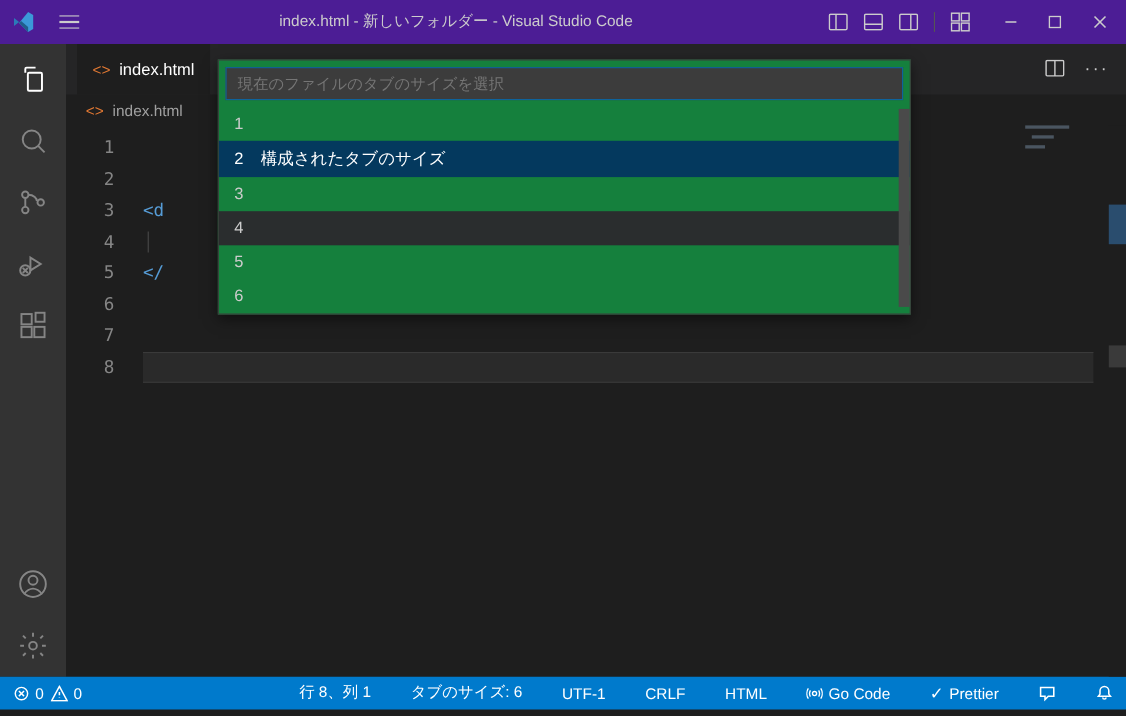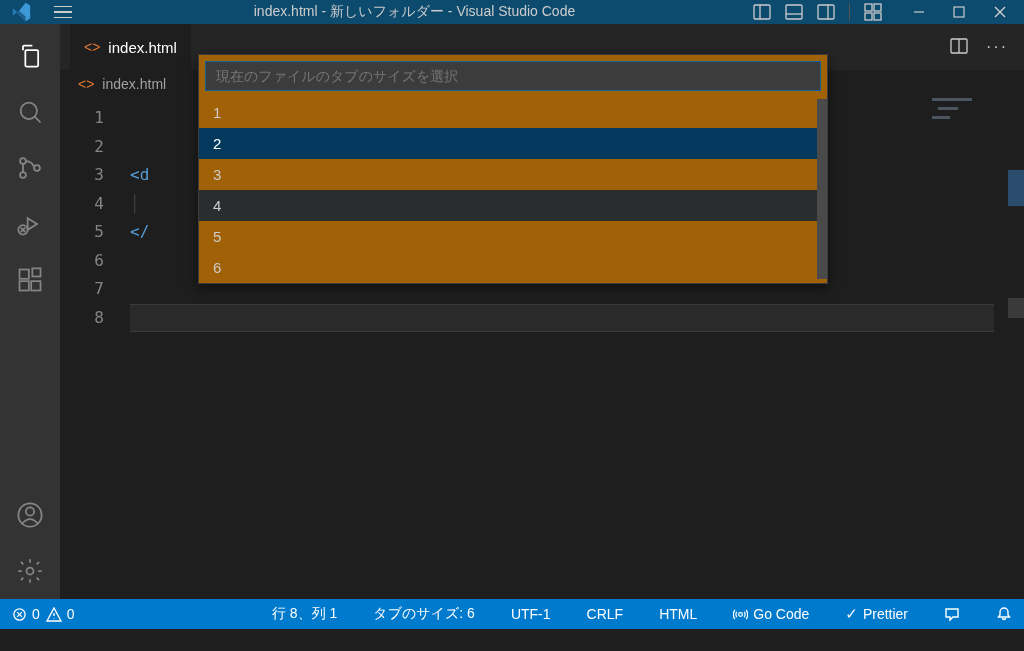--- a/index.html
+++ b/index.html
@@ -9,22 +9,22 @@
   background: #1e1e1e;
   font-family: "Segoe UI", "Yu Gothic UI", sans-serif;
   font-size: 13px;
   color: #cccccc;
   overflow: hidden;
   position: relative;
 }
 
 
 .title-bar {
-  height: 24px;
-  background: #0c4a6e;
+  height: 40px;
+  background: #4c1d95;
   display: flex;
   align-items: center;
   padding: 0 10px;
   gap: 18px;
 }
 .logo-icon svg { display: block; }
 .menu-icon { display:flex; flex-direction:column; gap:4px; cursor:pointer; padding:4px;}
 .menu-icon span { width:18px; height:1.5px; background:#cccccc; }
 .title-text { flex:1; text-align:center; font-size:14px; color:#cccccc; }
 .title-right { display:flex; align-items:center; gap:20px; }
@@ -66,21 +66,21 @@
 .minimap { position:absolute; top:74px; right:22px; width:70px; height:60px; }
 .minimap-line { height:3px; background:#4a5560; margin-bottom:6px; width:30px; }
 .scroll-track { position:absolute; right:0; top:74px; bottom:0; width:16px; background:#1e1e1e; }
 .scroll-mark { position:absolute; right:0; width:16px; height:36px; }
 .scroll-mark.blue { background:#2a4d6e; top:72px; }
 .scroll-mark.gray { background:#3a3a3a; top:200px; height:20px; }
 
 
 .quick-pick {
   position:absolute; top:54px; left:198px; width:630px;
-  background:#a16207; border:1px solid #3c3c3c; box-shadow:0 4px 12px rgba(0,0,0,0.5);
+  background:#15803d; border:1px solid #3c3c3c; box-shadow:0 4px 12px rgba(0,0,0,0.5);
   z-index:100;
 }
 .qp-input {
   margin:6px; padding:6px 10px; background:#3c3c3c; border:1px solid #0e639c;
   color:#a0a0a0; font-size:14px; outline:none; width:calc(100% - 12px);
 }
 .qp-list { max-height:260px; }
 .qp-item {
   padding:7px 14px; display:flex; align-items:center; gap:14px;
   font-size:15px; cursor:pointer; color:#cccccc;
@@ -278,20 +278,21 @@
 
 <div class="quick-pick">
   <input class="qp-input" placeholder="現在のファイルのタブのサイズを選択" style="">
   <div class="qp-list">
     <div class="qp-item">
         <span class="num">1</span>
         <span></span>
       </div>
     <div class="qp-item selected">
         <span class="num">2</span>
+        <span>構成されたタブのサイズ</span>
       </div>
     <div class="qp-item">
         <span class="num">3</span>
         <span></span>
       </div>
     <div class="qp-item hover">
         <span class="num">4</span>
         <span></span>
       </div>
     <div class="qp-item">

